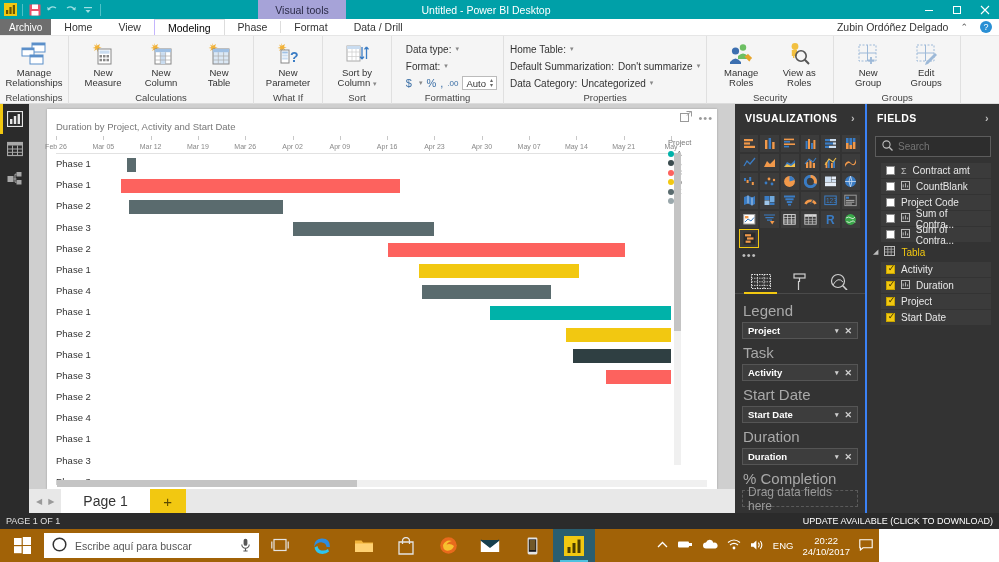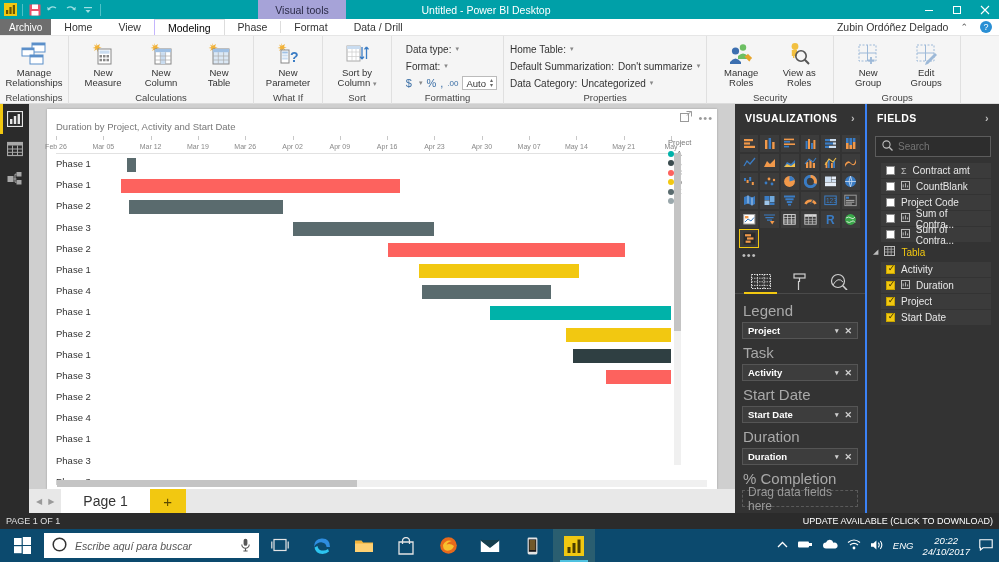--- a/index.html
+++ b/index.html
@@ -100,21 +100,21 @@
   .ftable { display:flex; align-items:center; gap:6px; padding:3px 8px 3px 6px; color:#f2c811; font-size:10px; }
   .ftable .tri { font-size:7px; color:#bdbdbd; }
   .ffield { display:flex; align-items:center; gap:6px; margin:1px 8px 1px 14px; height:15px; background:#3b3b3b; padding:0 5px; font-size:10px; color:#e8e8e8; }
   .cbox { width:9px; height:9px; border:1px solid #8d8d8d; background:#ffffff; display:inline-block; }
   .cbox.on { background:#f2c811; border-color:#c9a600; position:relative; }
   .cbox.on:after { content:"✓"; position:absolute; left:0; top:-3px; font-size:9px; color:#3a3000; line-height:11px; width:9px; text-align:center; }
 
   
   .statusbar { position:absolute; top:513px; left:0; width:999px; height:16px; background:#2b2b2b; color:#e0e0e0; font-size:9px; display:flex; align-items:center; padding:0 6px; }
   .status-update { margin-left:auto; color:#ffffff; font-size:9px; }
-  .taskbar { position:absolute; top:529px; left:0; width:999px; height:33px; background:#0c4a6e; display:flex; align-items:center;font-style:italic; }
+  .taskbar { position:absolute; top:529px; left:0; width:879px; height:33px; background:#a16207; display:flex; align-items:center; }
   .tb-start { width:44px; height:33px; display:flex; align-items:center; justify-content:center; }
   .tb-search { width:215px; height:25px; background:#ffffff; display:flex; align-items:center; gap:8px; padding:0 8px; }
   .tb-search .ph { font-size:10.5px; color:#555; }
   .tb-icon { width:42px; height:33px; display:flex; align-items:center; justify-content:center; position:relative; }
   .tb-icon.active { background:#2a5e70; }
   .tb-icon.active:after { content:""; position:absolute; bottom:0; left:7px; right:7px; height:2px; background:#4fc2e0; }
   .tray { margin-left:auto; display:flex; align-items:center; gap:9px; padding-right:6px; color:#fff; font-size:9.5px; }
   .tray-time { display:flex; flex-direction:column; align-items:center; line-height:11px; font-size:9.5px; }
 </style>
 </head>

